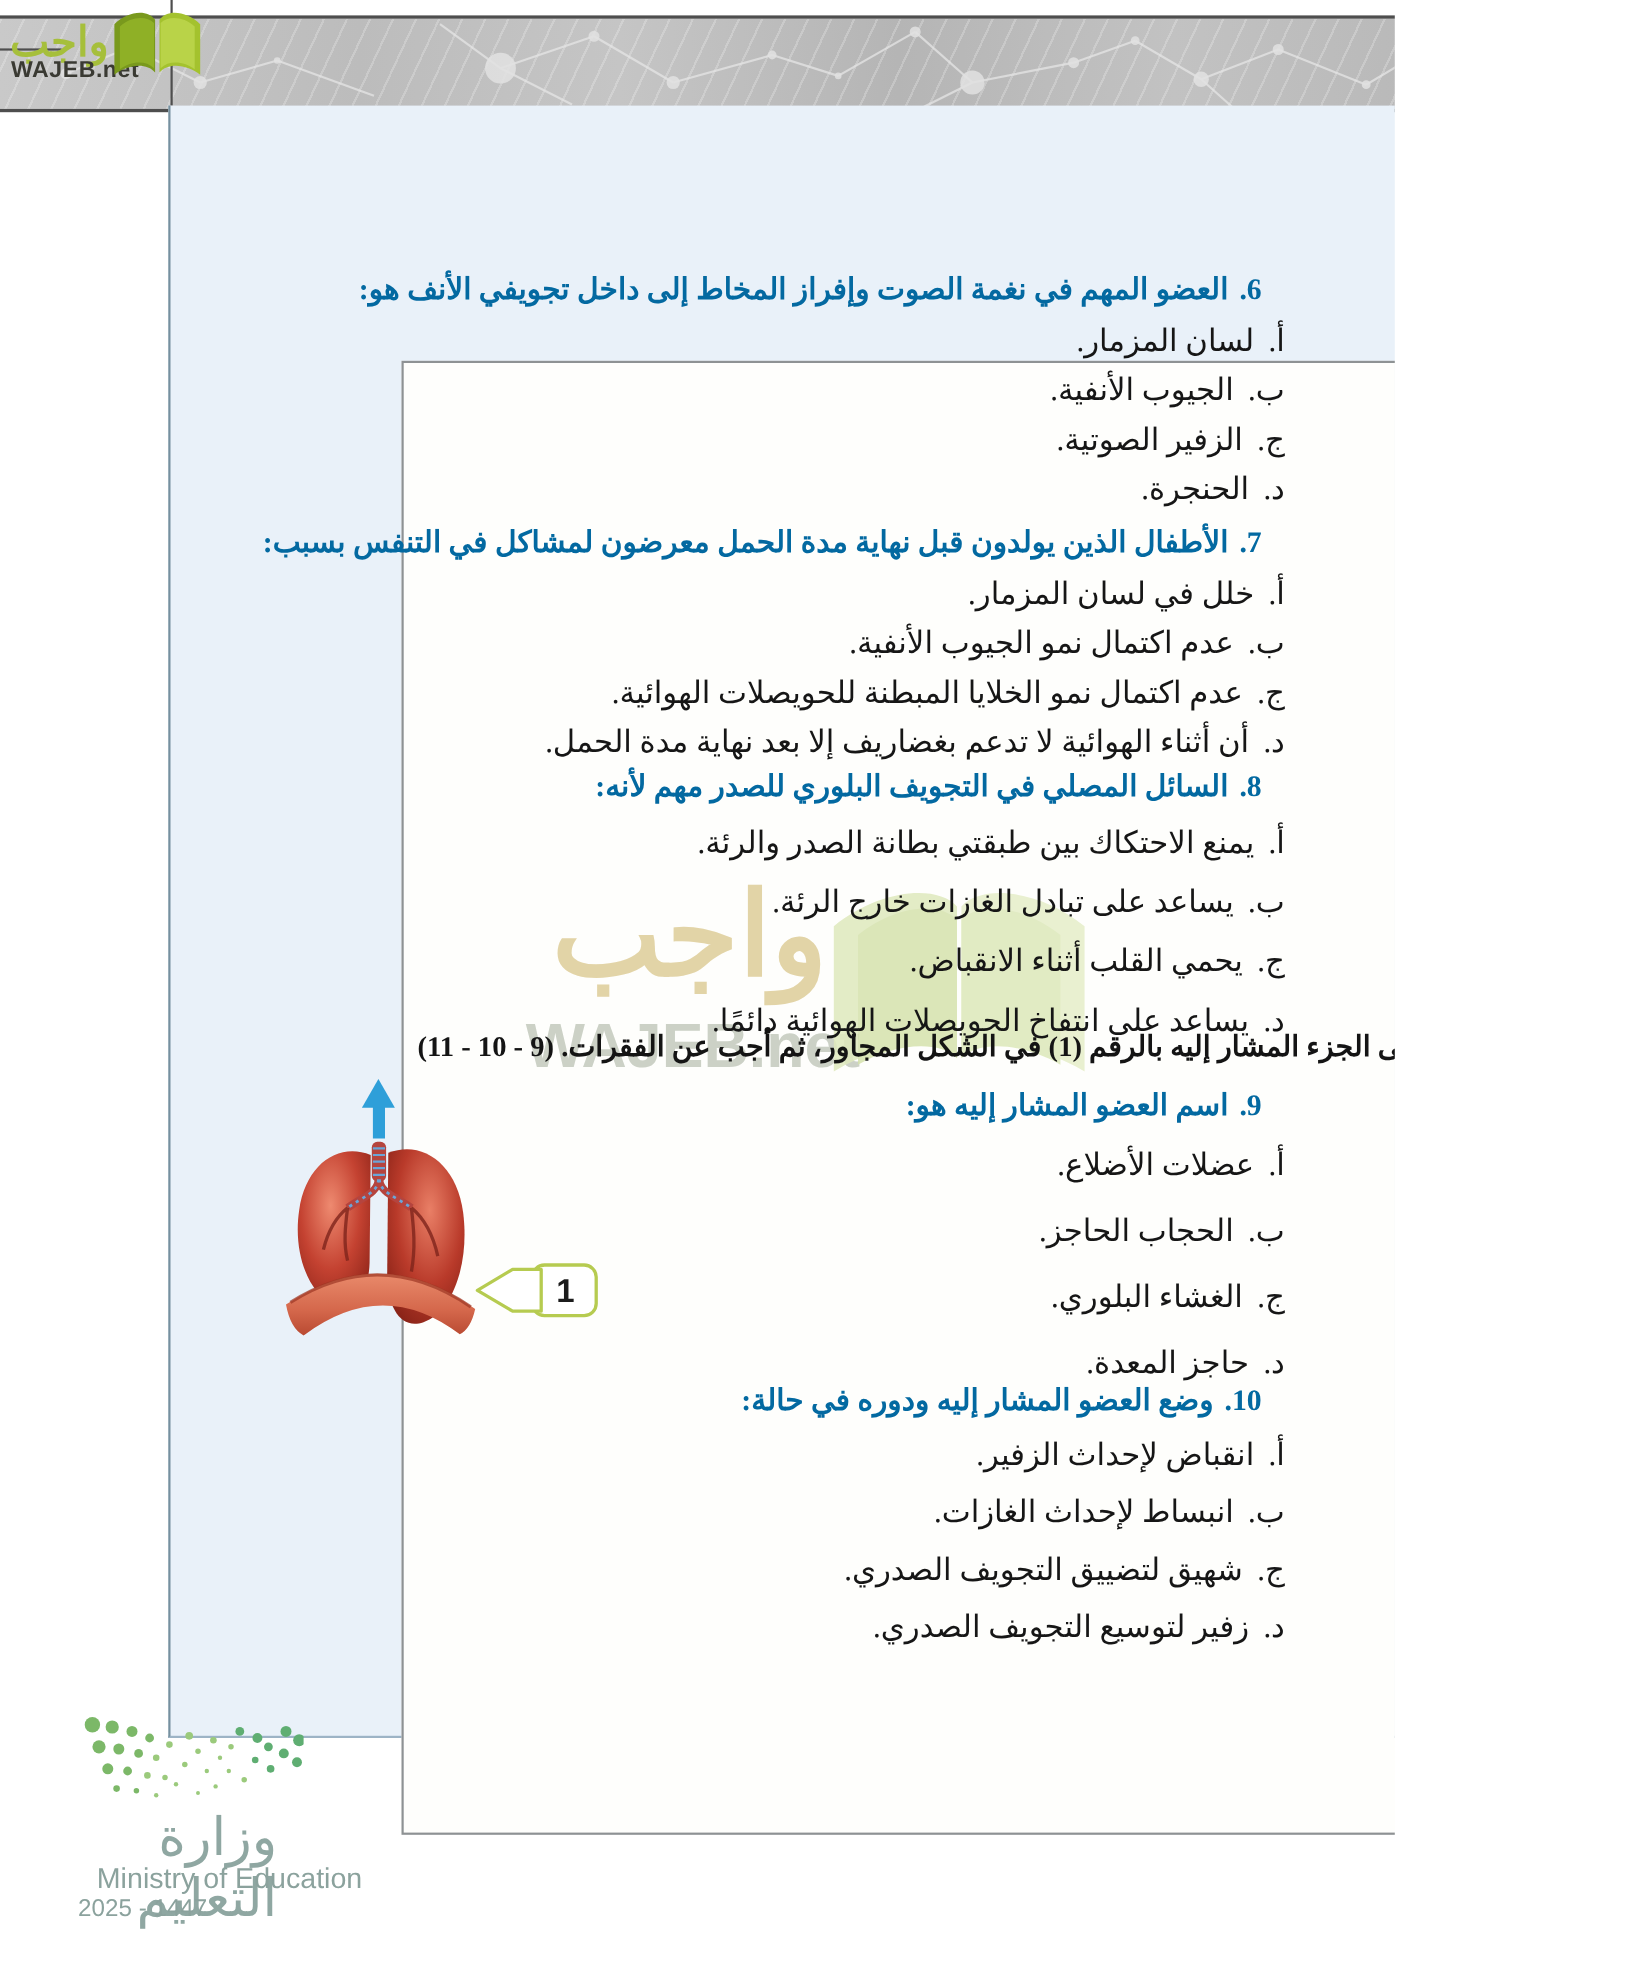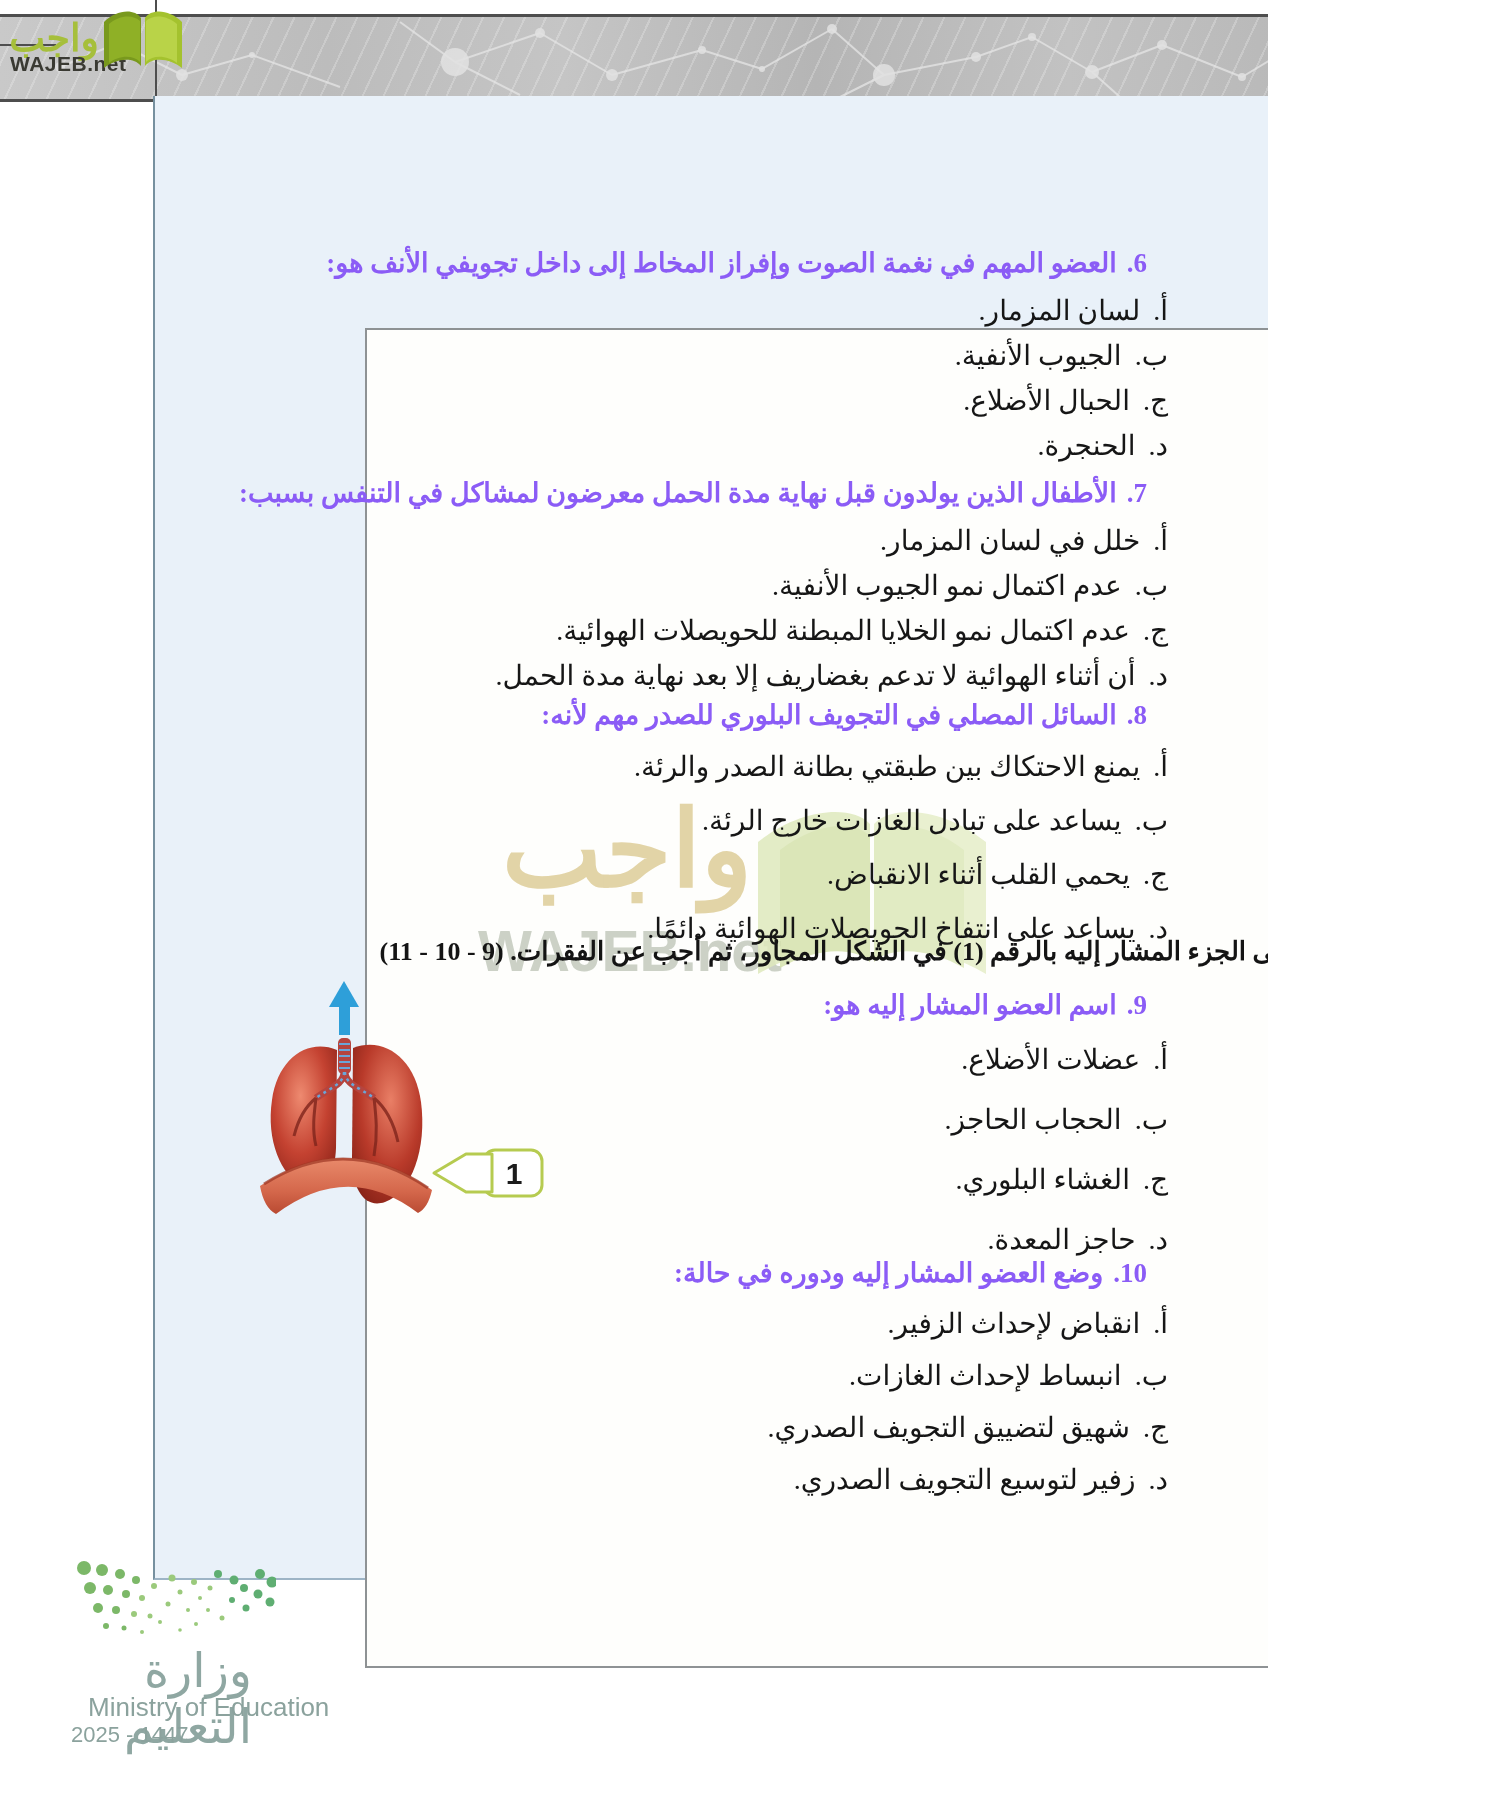--- a/index.html
+++ b/index.html
@@ -37,21 +37,21 @@
   .wm-ar{left:492px;top:788px;width:270px;text-align:center;font-size:106px;font-weight:bold;
     color:#dcca92;opacity:.8;direction:rtl;}
   .wm-en{left:478px;top:918px;font-size:57px;font-weight:bold;color:#c7cdc1;opacity:.9;
     font-family:"Liberation Sans","DejaVu Sans",sans-serif;}
   .wm-book{left:750px;top:800px;opacity:.85;}
 
   
   .quiz{position:absolute;left:210px;top:232px;width:1160px;height:1340px;z-index:3;
     direction:rtl;text-align:right;color:#161616;}
   .qb{position:absolute;right:0;left:0;}
-  .q-header{padding-right:223px;font-size:27px;font-weight:bold;color:#8b5cf6;line-height:42px;}
+  .q-header{padding-right:223px;font-size:27px;font-weight:bold;color:#0369a1;line-height:42px;}
   .q-num{margin-left:10px;}
   .opts{padding-right:202px;margin-top:4px;font-size:28px;}
   .letter{display:inline-block;margin-left:13px;}
   .p45 .option{line-height:45px;}
   .p54 .option{line-height:54px;}
   .p60 .option{line-height:60px;}
   .p52 .option{line-height:52px;}
   .instruction{position:absolute;right:24px;top:704px;font-size:26px;font-weight:bold;color:#141414;}
 
   
@@ -203,21 +203,21 @@
 
   <div class="quiz">
 
     <div class="qb" style="top:10px;">
       <div class="q-header">
         <span class="q-num">6.</span><span>العضو المهم في نغمة الصوت وإفراز المخاط إلى داخل تجويفي الأنف هو:</span>
       </div>
       <div class="opts p45">
         <div class="option"><span class="letter">أ.</span><span>لسان المزمار.</span></div>
         <div class="option"><span class="letter">ب.</span><span>الجيوب الأنفية.</span></div>
-        <div class="option"><span class="letter">ج.</span><span>الحبال الأضلاع.</span></div>
+        <div class="option"><span class="letter">ج.</span><span>الزفير الصوتية.</span></div>
         <div class="option"><span class="letter">د.</span><span>الحنجرة.</span></div>
       </div>
     </div>
 
     <div class="qb" style="top:240px;">
       <div class="q-header">
         <span class="q-num">7.</span><span>الأطفال الذين يولدون قبل نهاية مدة الحمل معرضون لمشاكل في التنفس بسبب:</span>
       </div>
       <div class="opts p45">
         <div class="option"><span class="letter">أ.</span><span>خلل في لسان المزمار.</span></div>

